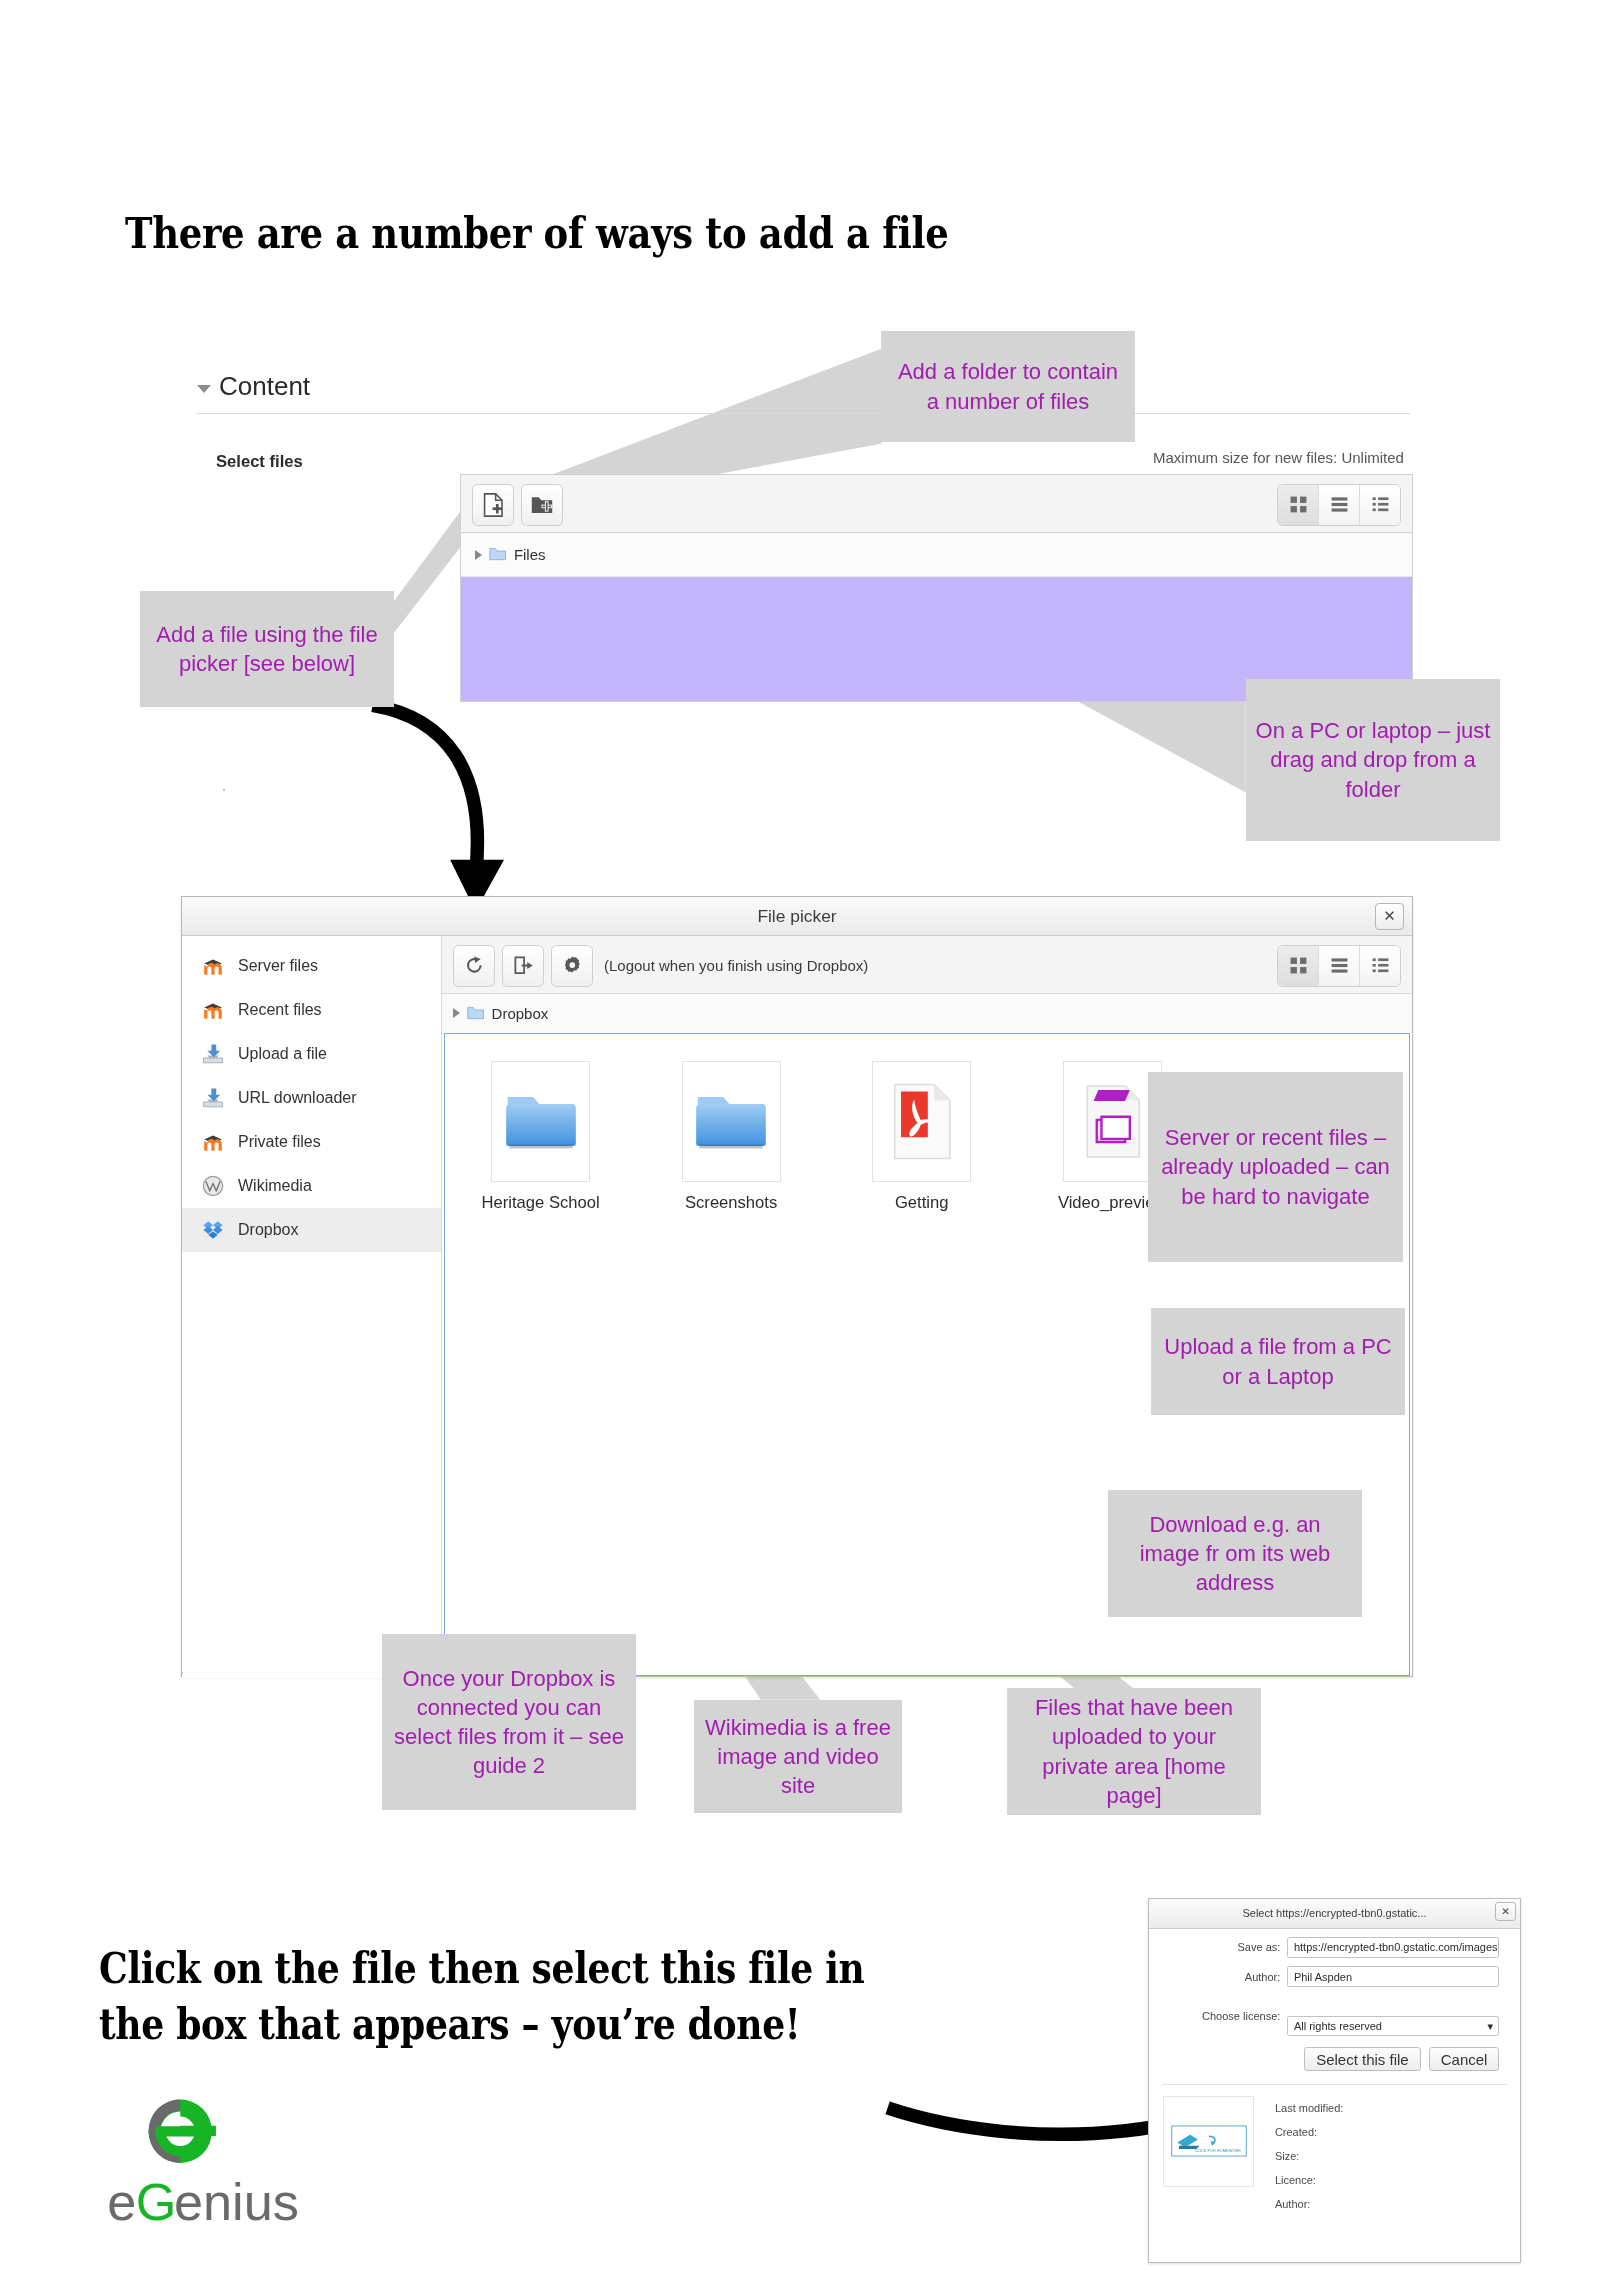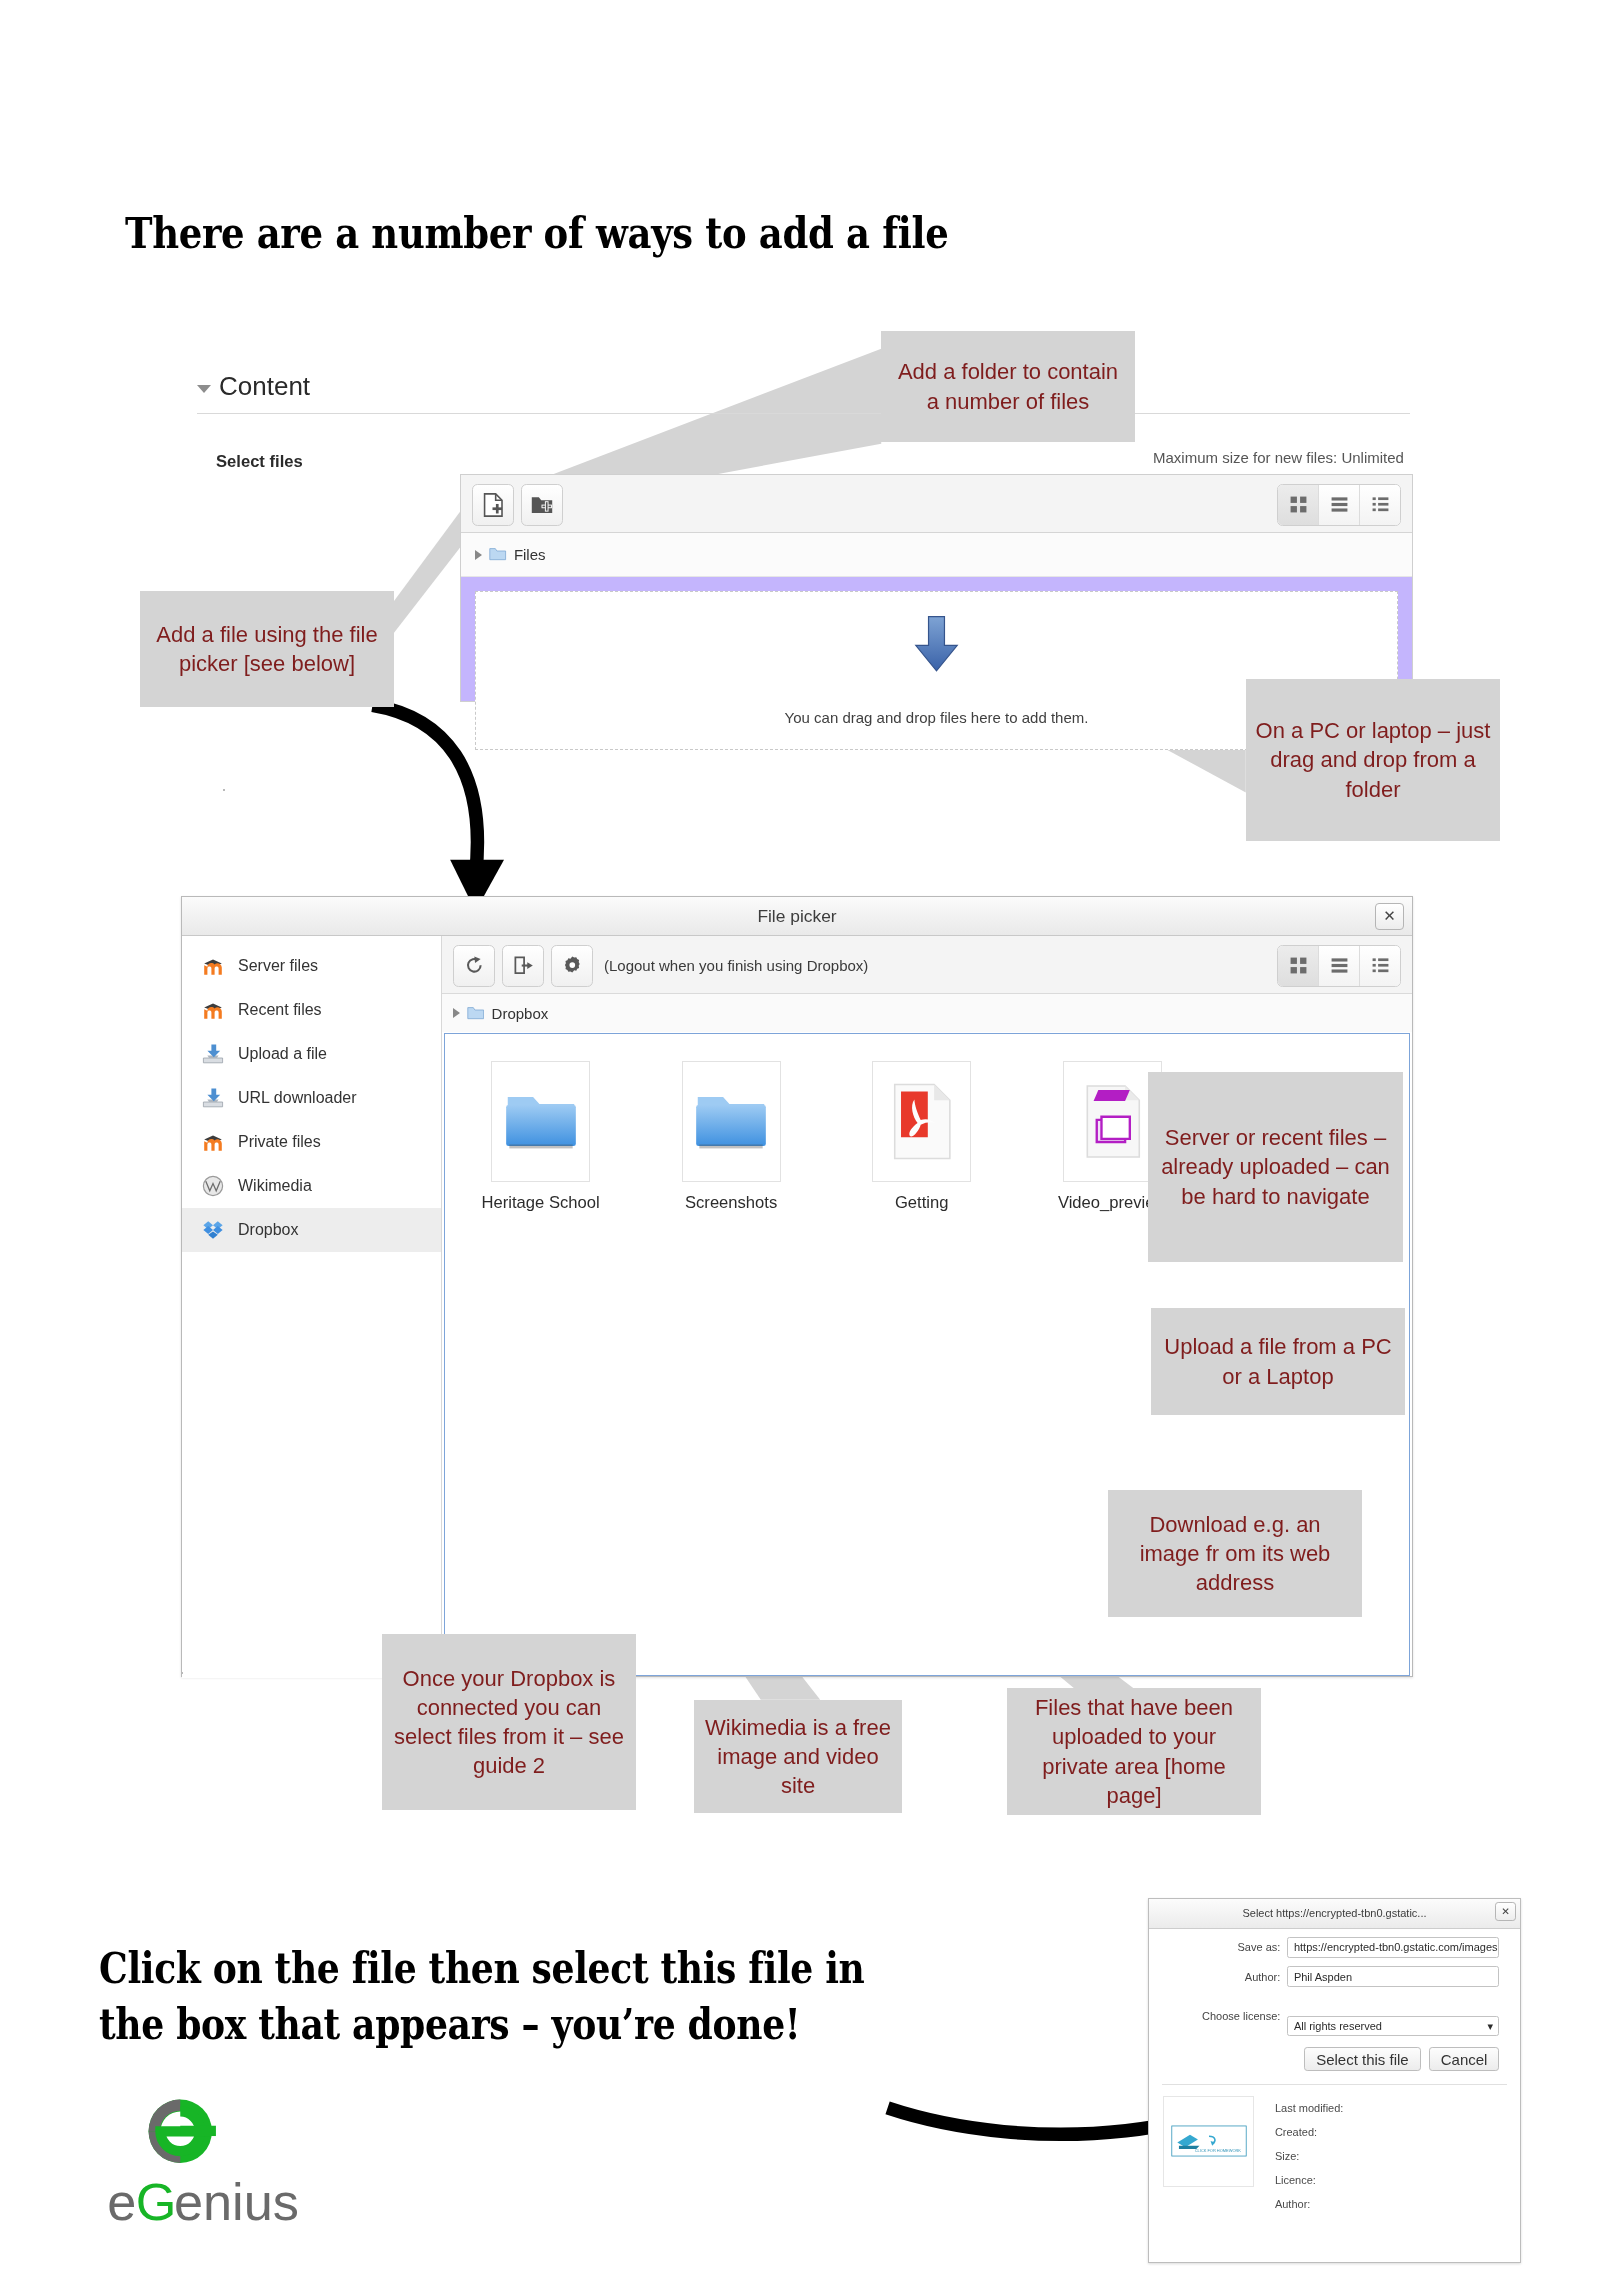--- a/index.html
+++ b/index.html
@@ -174,21 +174,21 @@
     width:97px;height:119px;margin:0 auto;
     background:#fff;border:0.8px solid #e2e2e2;
     display:flex;align-items:center;justify-content:center;
   }
   .fp-file .fname{
     margin-top:11px; font-size:16.6px; color:#2c2c2c; white-space:nowrap; overflow:hidden;
   }
 
   
   .callout{
-    position:absolute; background:#d4d4d4; color:#7f1d1d;
+    position:absolute; background:#d4d4d4; color:#a21caf;
     text-align:center; box-sizing:border-box;
     font-size:22px; line-height:1.33;
     display:flex;align-items:center;justify-content:center;
     padding:8px 9.5px;
   }
   #co-folder { left:881px; top:331px;  width:254px; height:111px; }
   #co-filepicker{ left:140px;  top:591px;  width:254px; height:116px; }
   #co-dragdrop{ left:1246px; top:679px;  width:254px; height:162px; }
   #co-server  { left:1148px; top:1072px; width:255px; height:190px; }
   #co-upload  { left:1151px; top:1308px; width:254px; height:107px; }
@@ -345,32 +345,20 @@
     </div>
 
     <div id="fm-breadcrumb">
       <span class="caret"></span>
       <svg width="17.4" height="14.3" viewBox="0 0 22 18">
         <path d="M1 2 h7 l2 3 h11 v11 h-20 z" fill="#bcd8f2" stroke="#7fa9d4" stroke-width="1"></path>
       </svg>
       <span>Files</span>
     </div>
 
-    <div id="fm-dropzone">
-      <svg width="51" height="59" viewBox="0 0 64 74">
-        <defs>
-          <linearGradient id="arrGrad" x1="0" y1="0" x2="0" y2="1">
-            <stop offset="0" stop-color="#7ea3d4"></stop>
-            <stop offset="1" stop-color="#3a62a8"></stop>
-          </linearGradient>
-        </defs>
-        <path d="M22 2 h20 v36 h16 L32 70 L6 38 h16 z" fill="url(#arrGrad)" stroke="#35548c" stroke-width="1.5"></path>
-      </svg>
-      <div class="dz-text">You can drag and drop files here to add them.</div>
-    </div>
   </div>
 
   <div id="filepicker">
     <div id="fp-titlebar">
       <span id="fp-title">File picker</span>
       <div id="fp-close">
         <span>✕</span>
       </div>
     </div>
 

